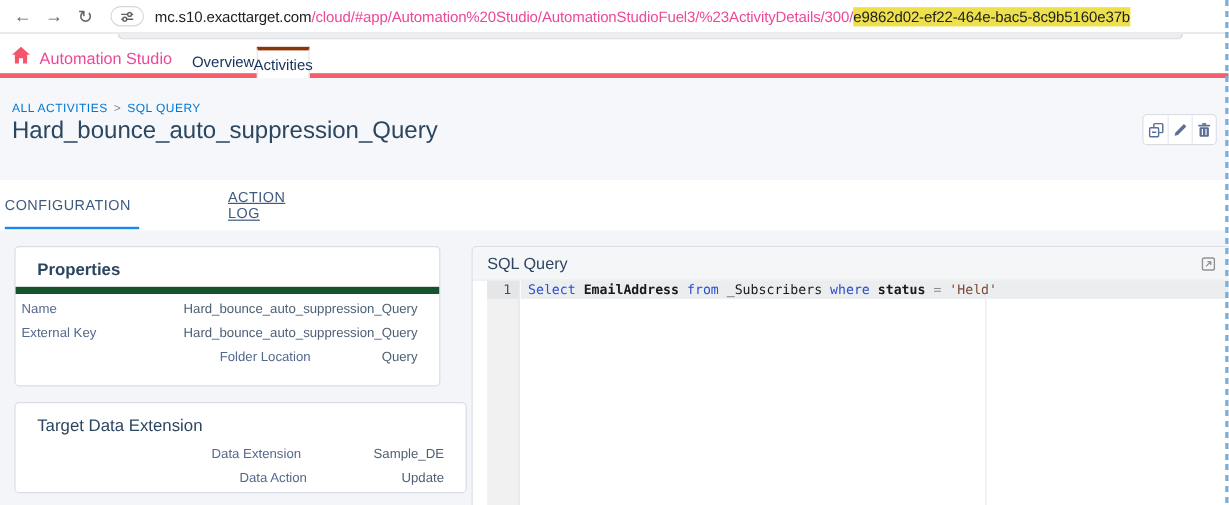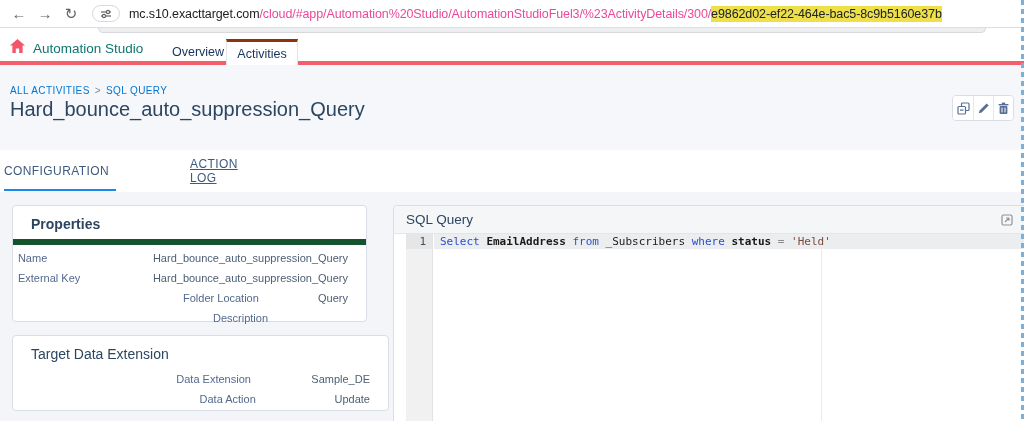--- a/index.html
+++ b/index.html
@@ -15,24 +15,24 @@
   .url .dom { color:#202124; }
   .url .path { color:#ec4899; }
   .url .hl { background:#ede04a; color:#202124; padding:1px 0; }
 
   .omniedge { position:absolute; left:98px; top:28px; width:888px; height:5px; background:#eceef0; border:1px solid #d7d9dc; border-top:none; border-radius:0 0 8px 8px; z-index:6; }
 
   
   .appbar { position:absolute; top:28px; left:0; right:0; height:37px; background:#fff; z-index:4; }
   .redbar { position:absolute; left:0; right:0; bottom:0; height:4px; background:#f25f6b; z-index:1; }
   .home { position:absolute; left:9px; top:10px; cursor:pointer; }
-  .apptitle { position:absolute; left:33px; top:13px; font-size:13.5px; color:#0f766e; }
-  .apptab { position:absolute; top:11px; bottom:0; display:flex; align-items:center; justify-content:center; font-size:12.5px; color:#16325c; cursor:pointer;margin-left:12px; }
+  .apptitle { position:absolute; left:33px; top:13px; font-size:13.5px; color:#ec4899; }
+  .apptab { position:absolute; top:11px; bottom:0; display:flex; align-items:center; justify-content:center; font-size:12.5px; color:#16325c; cursor:pointer; }
   .apptab.ov { left:158px; width:56px; }
-  .apptab.act { left:214px; width:72px; background:#fff; border-top:3px solid #8c3405; border-left:1px solid #e4e6e9; border-right:1px solid #e4e6e9; z-index:2; }
+  .apptab.act { left:214px; width:44px; background:#fff; border-top:3px solid #8c3405; border-left:1px solid #e4e6e9; border-right:1px solid #e4e6e9; z-index:2; }
 
   
   .pagehead { position:absolute; top:65px; left:0; right:0; height:85px; background:#f5f7fa; }
   .crumbs { position:absolute; left:10px; top:20px; font-size:10px; letter-spacing:.4px; }
   .crumbs a { color:#0176d3; text-decoration:none; cursor:pointer; }
   .crumbs .sep { color:#7f8c9d; margin:0 5px; }
   .ptitle { position:absolute; left:10px; top:33px; font-size:20px; color:#2c4660; }
   .actions { position:absolute; right:10px; top:30px; height:26px; display:flex; background:#fff; border:1px solid #d8dde6; border-radius:4px; overflow:hidden; }
   .actions button { width:20px; border:none; background:#fff; display:flex; align-items:center; justify-content:center; cursor:pointer; padding:0; }
   .actions button + button { border-left:1px solid #e4e8ee; }
@@ -161,24 +161,20 @@
         <span class="val">Hard_bounce_auto_suppression_Query</span>
       </div>
       <div class="crow">
         <span class="lab">External Key</span>
         <span class="val">Hard_bounce_auto_suppression_Query</span>
       </div>
       <div class="crow">
         <span class="lab">Folder Location</span>
         <span class="val">Query</span>
       </div>
-      <div class="crow">
-        <span class="lab">Description</span>
-        <span class="val"></span>
-      </div>
     </div>
 
     <div class="card target">
       <div class="chead">Target Data Extension</div>
       <div class="crow">
         <span class="lab">Data Extension</span>
         <span class="val">Sample_DE</span>
       </div>
       <div class="crow">
         <span class="lab">Data Action</span>

